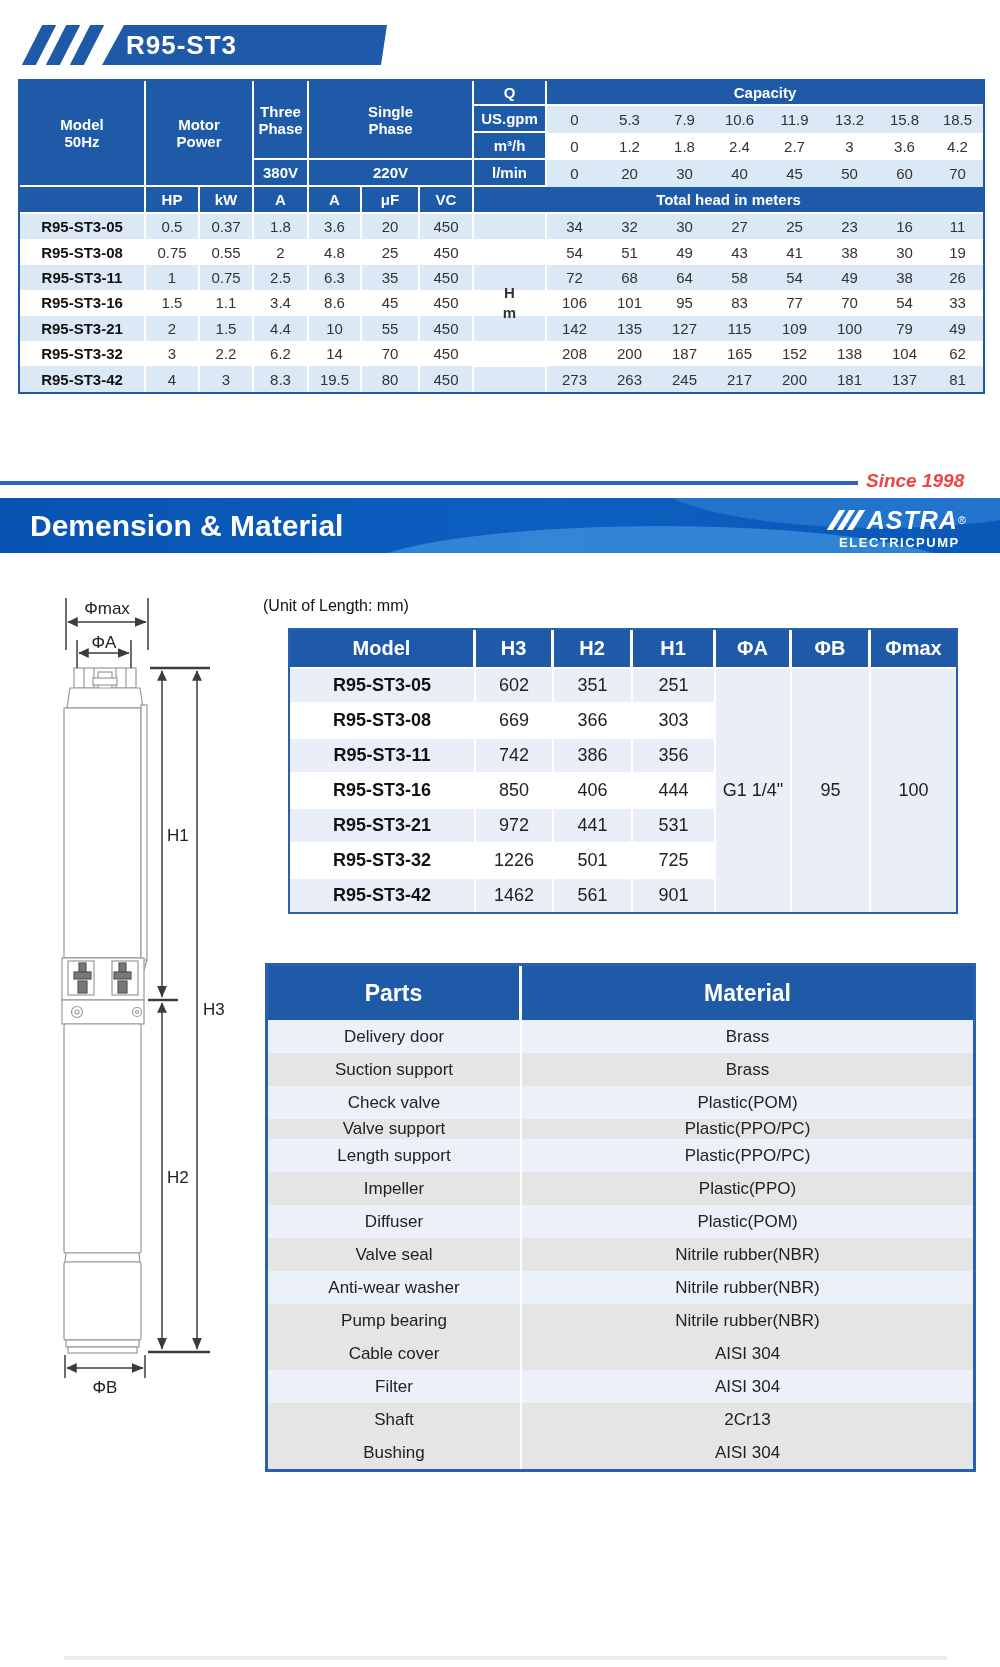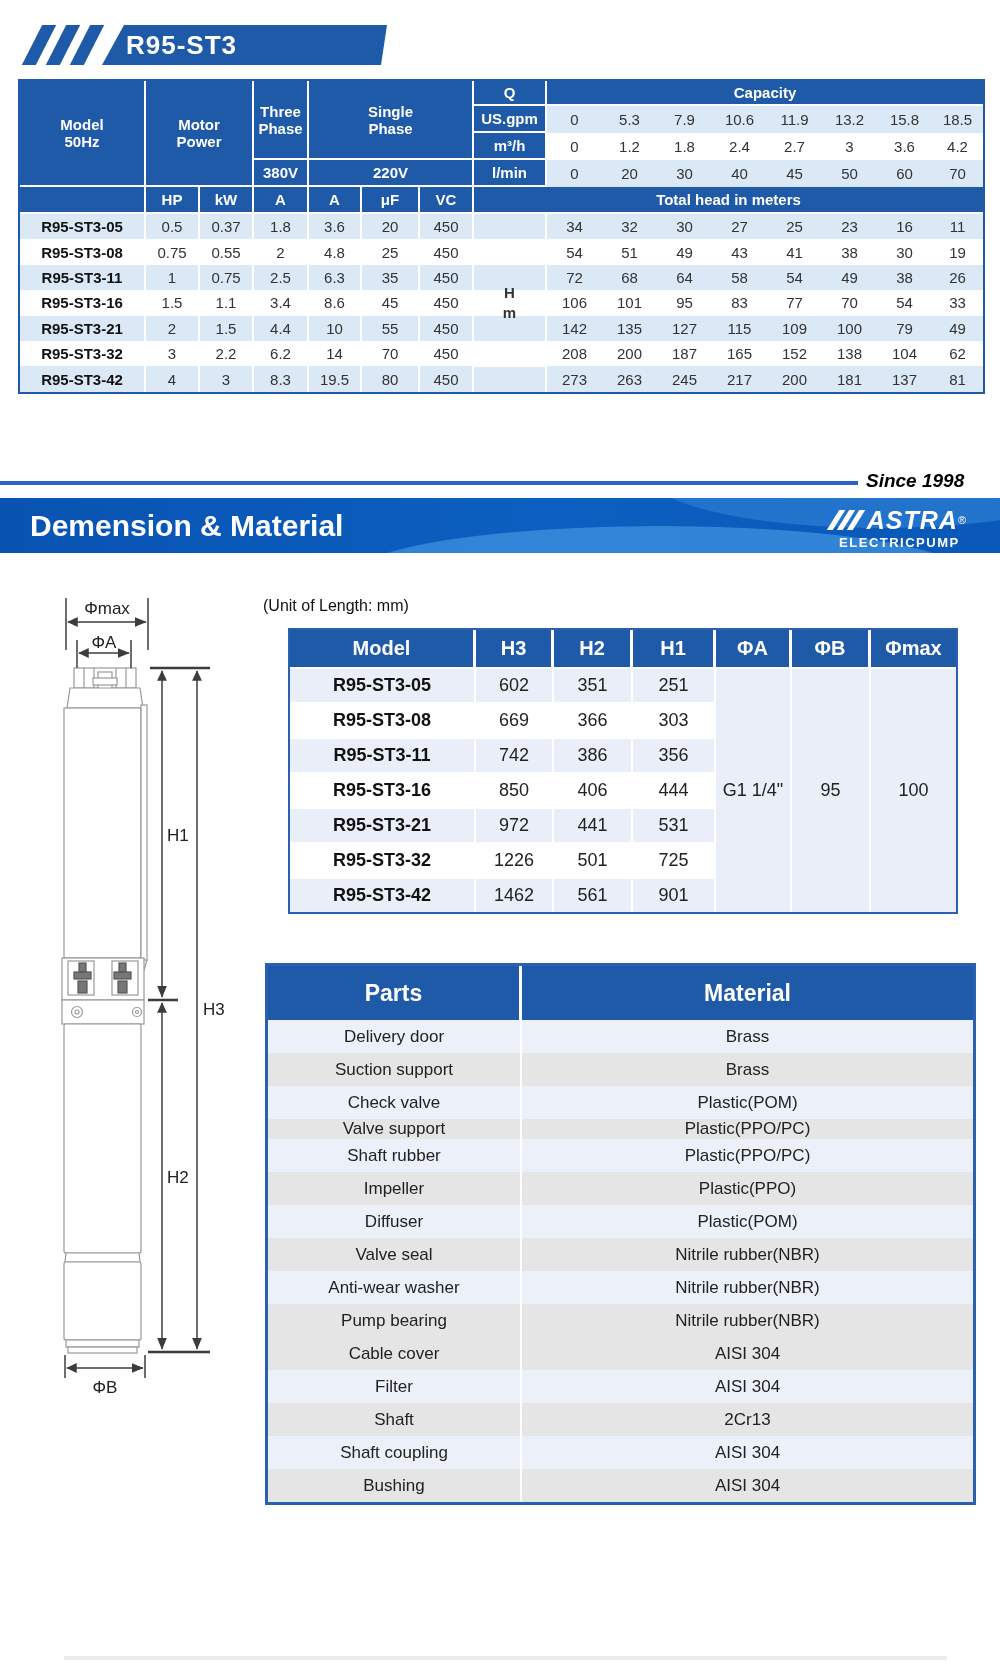--- a/index.html
+++ b/index.html
@@ -25,21 +25,21 @@
   .spec tr.wt td{background:#ffffff;}
   .spec td.model{font-weight:bold;color:#111;}
   .spec td.hm{font-weight:bold;color:#333;line-height:1.3;
      background:linear-gradient(to bottom,#dbe8f6 0 14.3%,#fff 14.3% 28.6%,#dbe8f6 28.6% 42.9%,
      #fff 42.9% 57.1%,#dbe8f6 57.1% 71.4%,#fff 71.4% 85.7%,#dbe8f6 85.7% 100%) !important;}
   .spec tr.flt td{background:#dbe8f6;}
   .spec tr.fwt td{background:#ffffff;}
 
   
   .sinceline{position:absolute;left:0;top:481px;width:858px;height:4px;background:#2b63c9;}
-  .sincetxt{position:absolute;left:866px;top:470px;font-size:19px;font-weight:bold;font-style:italic;color:#000000;}
+  .sincetxt{position:absolute;left:866px;top:470px;font-size:19px;font-weight:bold;font-style:italic;color:#ef4444;}
   .banner2{position:absolute;left:0;top:498px;width:1000px;height:55px;
      background:
        radial-gradient(55% 160% at 66% 140%, rgba(62,145,222,.75) 0 55%, rgba(62,145,222,0) 56%),
        radial-gradient(40% 170% at 88% -45%, rgba(36,118,206,.9) 0 58%, rgba(36,118,206,0) 59%),
        linear-gradient(90deg,#0853b2,#0c5fc0 55%,#0a58b8);}
   .banner2 .title{position:absolute;left:30px;top:0;height:55px;line-height:55px;color:#fff;
                   font-size:30px;font-weight:bold;}
   .logo{position:absolute;right:34px;top:8px;text-align:center;color:#fff;}
   .logo .row1{display:flex;align-items:center;justify-content:center;height:28px;}
   .logo .sl{display:inline-block;width:6px;height:20px;background:#fff;transform:skewX(-32deg);margin-right:4px;}
@@ -496,21 +496,21 @@
           </tr>
           <tr class="lt" style="height: 33px;">
             <td>Check valve</td>
             <td class="last">Plastic(POM)</td>
           </tr>
           <tr class="wt" style="height: 17px;">
             <td>Valve support</td>
             <td class="last">Plastic(PPO/PC)</td>
           </tr>
           <tr class="lt" style="height: 33px;">
-            <td>Shaft rubber</td>
+            <td>Length support</td>
             <td class="last">Plastic(PPO/PC)</td>
           </tr>
           <tr class="wt" style="height: 33px; border-radius: 13px;">
             <td>Impeller</td>
             <td class="last">Plastic(PPO)</td>
           </tr>
           <tr class="lt" style="height: 33px;">
             <td>Diffuser</td>
             <td class="last">Plastic(POM)</td>
           </tr>
@@ -531,24 +531,20 @@
             <td class="last">AISI 304</td>
           </tr>
           <tr class="lt" style="height: 33px;">
             <td>Filter</td>
             <td class="last">AISI 304</td>
           </tr>
           <tr class="wt" style="height: 33px;">
             <td>Shaft</td>
             <td class="last">2Cr13</td>
           </tr>
-          <tr class="lt" style="height: 33px;">
-            <td>Shaft coupling</td>
-            <td class="last">AISI 304</td>
-          </tr>
           <tr class="wt" style="height: 33px;">
             <td>Bushing</td>
             <td class="last">AISI 304</td>
           </tr>
         </tbody>
     </table>
   </div>
 
   <div class="grayline"></div>
 </div>

